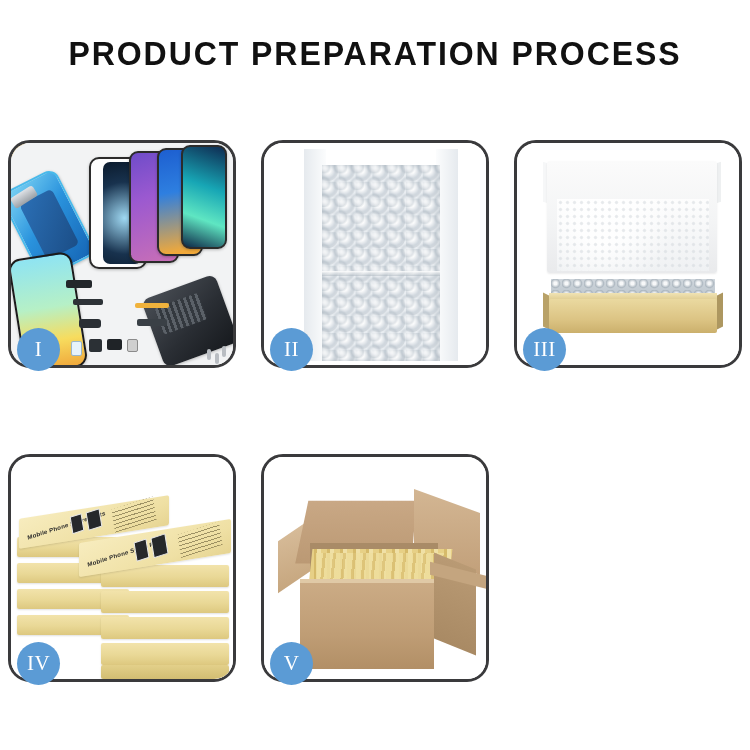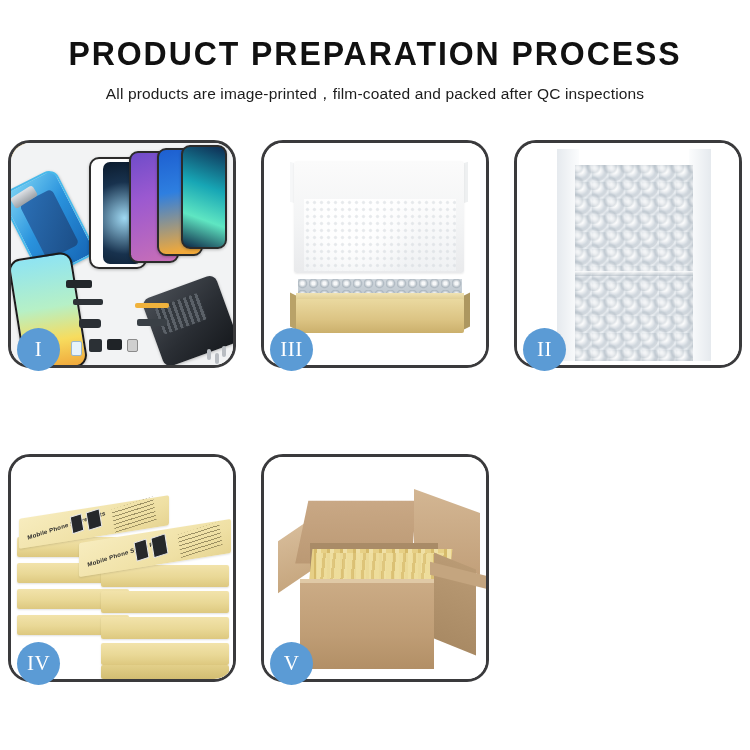--- a/index.html
+++ b/index.html
@@ -388,21 +388,20 @@
     position:absolute; left:140px; top:22px; width:62px; height:26px;
     background:linear-gradient(180deg,rgba(248,250,252,.9),rgba(230,236,240,.25));
     border-radius:4px; transform:rotate(-6deg);
   }
 </style>
 </head>
 <body>
 
 <div class="header">
   <div class="page-title">PRODUCT PREPARATION PROCESS</div>
-  <div class="page-subtitle">All products are image-printed，film-coated and packed after QC inspections</div>
 </div>
 
 <div class="grid">
 
   <div class="panel">
     <div class="panel-photo">
       <div class="p1-bg"></div>
       <div class="ph ph-adh"></div>
       <div class="ph ph-glass"></div>
       <div class="ph ph-purple"></div>
@@ -424,46 +423,46 @@
       <div class="part-tool"></div>
       <div class="part part-screw1"></div>
       <div class="part part-screw2"></div>
       <div class="part part-screw3"></div>
     </div>
     <div class="badge">I</div>
   </div>
 
   <div class="panel">
     <div class="panel-photo">
+      <div class="p2-bg"></div>
+      <div class="bubble-wing bw-l"></div>
+      <div class="bubble-wing bw-r"></div>
+      <div class="bubble-sheet">
+        <div class="bubbles"></div>
+        <div class="bubbles2"></div>
+      </div>
+      <div class="bubble-crease"></div>
+    </div>
+    <div class="badge">II</div>
+  </div>
+
+  <div class="panel">
+    <div class="panel-photo">
       <div class="p3-bg"></div>
       <div class="wb-lid-flapL"></div>
       <div class="wb-lid-flapR"></div>
       <div class="wb-lid-back"></div>
       <div class="wb-foam"></div>
       <div class="wb-tray-sideL"></div>
       <div class="wb-tray-sideR"></div>
       <div class="wb-tray-top"></div>
       <div class="wb-tray-lip"></div>
       <div class="wb-tray-front"></div>
     </div>
     <div class="badge">III</div>
-  </div>
-
-  <div class="panel">
-    <div class="panel-photo">
-      <div class="p2-bg"></div>
-      <div class="bubble-wing bw-l"></div>
-      <div class="bubble-wing bw-r"></div>
-      <div class="bubble-sheet">
-        <div class="bubbles"></div>
-        <div class="bubbles2"></div>
-      </div>
-      <div class="bubble-crease"></div>
-    </div>
-    <div class="badge">II</div>
   </div>
 
   <div class="panel">
     <div class="panel-photo">
       <div class="p4-bg"></div>
       <div class="stack">
 
         <div class="ybox" style="left:0px; top:58px;  width:112px; height:20px;"></div>
         <div class="ybox" style="left:0px; top:84px;  width:112px; height:20px;"></div>
         <div class="ybox" style="left:0px; top:110px; width:112px; height:20px;"></div>

